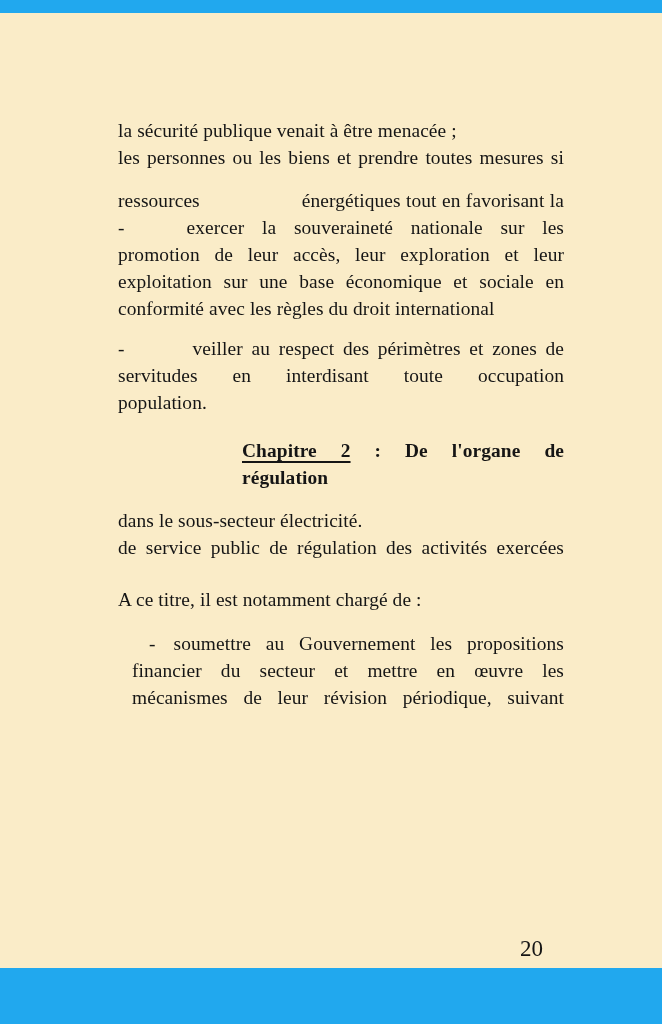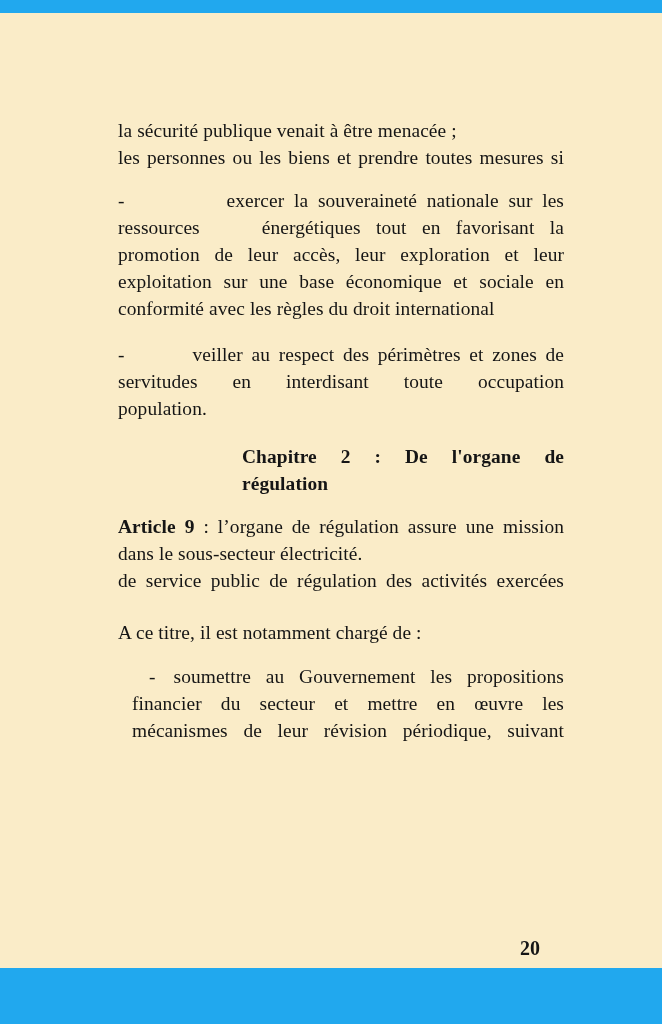--- a/index.html
+++ b/index.html
@@ -31,77 +31,76 @@
   .para {
     margin: 0;
     font-size: 19.4px;
     line-height: 27px;
     letter-spacing: 0.1px;
   }
   .line { text-align: justify; text-align-last: justify; }
   .line.last { text-align-last: left; }
   .b { font-weight: bold; }
   .u {
+    text-decoration: underline;
     text-decoration-thickness: 2px;
     text-underline-offset: 4px;
   }
   .tab { display: inline-block; height: 1px; vertical-align: baseline; }
 
   
   [data-name="bullet-exercer"]   { margin-top: 16px; }
   [data-name="bullet-exercer"] .line:nth-child(1) .tab { width: 102px; }
   [data-name="bullet-exercer"] .line:nth-child(2) .tab { width: 62px; }
-  [data-name="bullet-veiller"]   { margin-top: 19px; }
+  [data-name="bullet-veiller"]   { margin-top: 13px; }
   [data-name="bullet-veiller"] .tab { width: 68px; }
   [data-name="chapter-heading"]  { margin-top: 21px; margin-left: 124px; font-weight: bold; }
   [data-name="article-8"]        { margin-top: 14px; }
   [data-name="article-9"]        { margin-top: 16px; }
   [data-name="closing-intro"]    { margin-top: 25px; }
   [data-name="sub-bullet-soumettre"] { margin-top: 17px; margin-left: 14px; }
   [data-name="sub-bullet-soumettre"] .line:first-child { text-indent: 17px; }
   [data-name="sub-bullet-soumettre"] .tab { width: 18px; }
   
   [data-name="sub-bullet-soumettre"] .line.last { text-align-last: justify; font-family: Liberation Serif, serif; }
 
   #page-number {
     position: absolute;
     top: 935px; left: 520px;
-    font-size: 20px;
+    font-size: 23px;
     line-height: 27px;
-    font-weight: bold;
   }
 </style>
 </head>
 <body>
 
 <div id="top-bar" class="bar" data-name="top-bar"></div>
 
 <div id="content" data-name="document-page-body">
     <div class="para" data-name="para-intro">
       <div class="line last" data-name="text-line"><span data-name="text-segment">la sécurité publique venait à être menacée ;</span></div>
       <div class="line" data-name="text-line"><span data-name="text-segment">les personnes ou les biens et prendre toutes mesures si</span></div>
     </div>
     <div class="para" data-name="bullet-exercer">
+      <div class="line" data-name="text-line"><span data-name="text-segment">ressources</span><span class="tab" data-name="tab-spacer"></span><span data-name="text-segment">énergétiques tout en favorisant la</span></div>
       <div class="line" data-name="text-line"><span data-name="text-segment">-</span><span class="tab" data-name="tab-spacer"></span><span data-name="text-segment">exercer la souveraineté nationale sur les</span></div>
-      <div class="line" data-name="text-line"><span data-name="text-segment">ressources</span><span class="tab" data-name="tab-spacer"></span><span data-name="text-segment">énergétiques tout en favorisant la</span></div>
       <div class="line" data-name="text-line"><span data-name="text-segment">promotion de leur accès, leur exploration et leur</span></div>
       <div class="line" data-name="text-line"><span data-name="text-segment">exploitation sur une base économique et sociale en</span></div>
       <div class="line last" data-name="text-line"><span data-name="text-segment">conformité avec les règles du droit international</span></div>
     </div>
     <div class="para" data-name="bullet-veiller">
       <div class="line" data-name="text-line"><span data-name="text-segment">-</span><span class="tab" data-name="tab-spacer"></span><span data-name="text-segment">veiller au respect des périmètres et zones de</span></div>
       <div class="line" data-name="text-line"><span data-name="text-segment">servitudes en interdisant toute occupation</span></div>
       <div class="line last" data-name="text-line"><span data-name="text-segment">population.</span></div>
     </div>
     <div class="para" data-name="chapter-heading">
       <div class="line" data-name="text-line"><span class="u" data-name="text-segment">Chapitre 2</span><span data-name="text-segment"> : De l'organe de</span></div>
       <div class="line last" data-name="text-line"><span data-name="text-segment">régulation</span></div>
     </div>
     <div class="para" data-name="article-9">
-      <div class="line" data-name="text-line"><span class="b u" data-name="text-segment">Article 9</span><span data-name="text-segment"> : l’organe de régulation assure une mission</span></div>
       <div class="line last" data-name="text-line"><span data-name="text-segment">dans le sous-secteur électricité.</span></div>
       <div class="line" data-name="text-line"><span data-name="text-segment">de service public de régulation des activités exercées</span></div>
     </div>
     <div class="para" data-name="closing-intro">
       <div class="line last" data-name="text-line"><span data-name="text-segment">A ce titre, il est notamment chargé de :</span></div>
     </div>
     <div class="para" data-name="sub-bullet-soumettre">
       <div class="line" data-name="text-line"><span data-name="text-segment">-</span><span class="tab" data-name="tab-spacer"></span><span data-name="text-segment">soumettre au Gouvernement les propositions</span></div>
       <div class="line" data-name="text-line"><span data-name="text-segment">financier du secteur et mettre en œuvre les</span></div>
       <div class="line last" data-name="text-line"><span data-name="text-segment">mécanismes de leur révision périodique, suivant</span></div>

